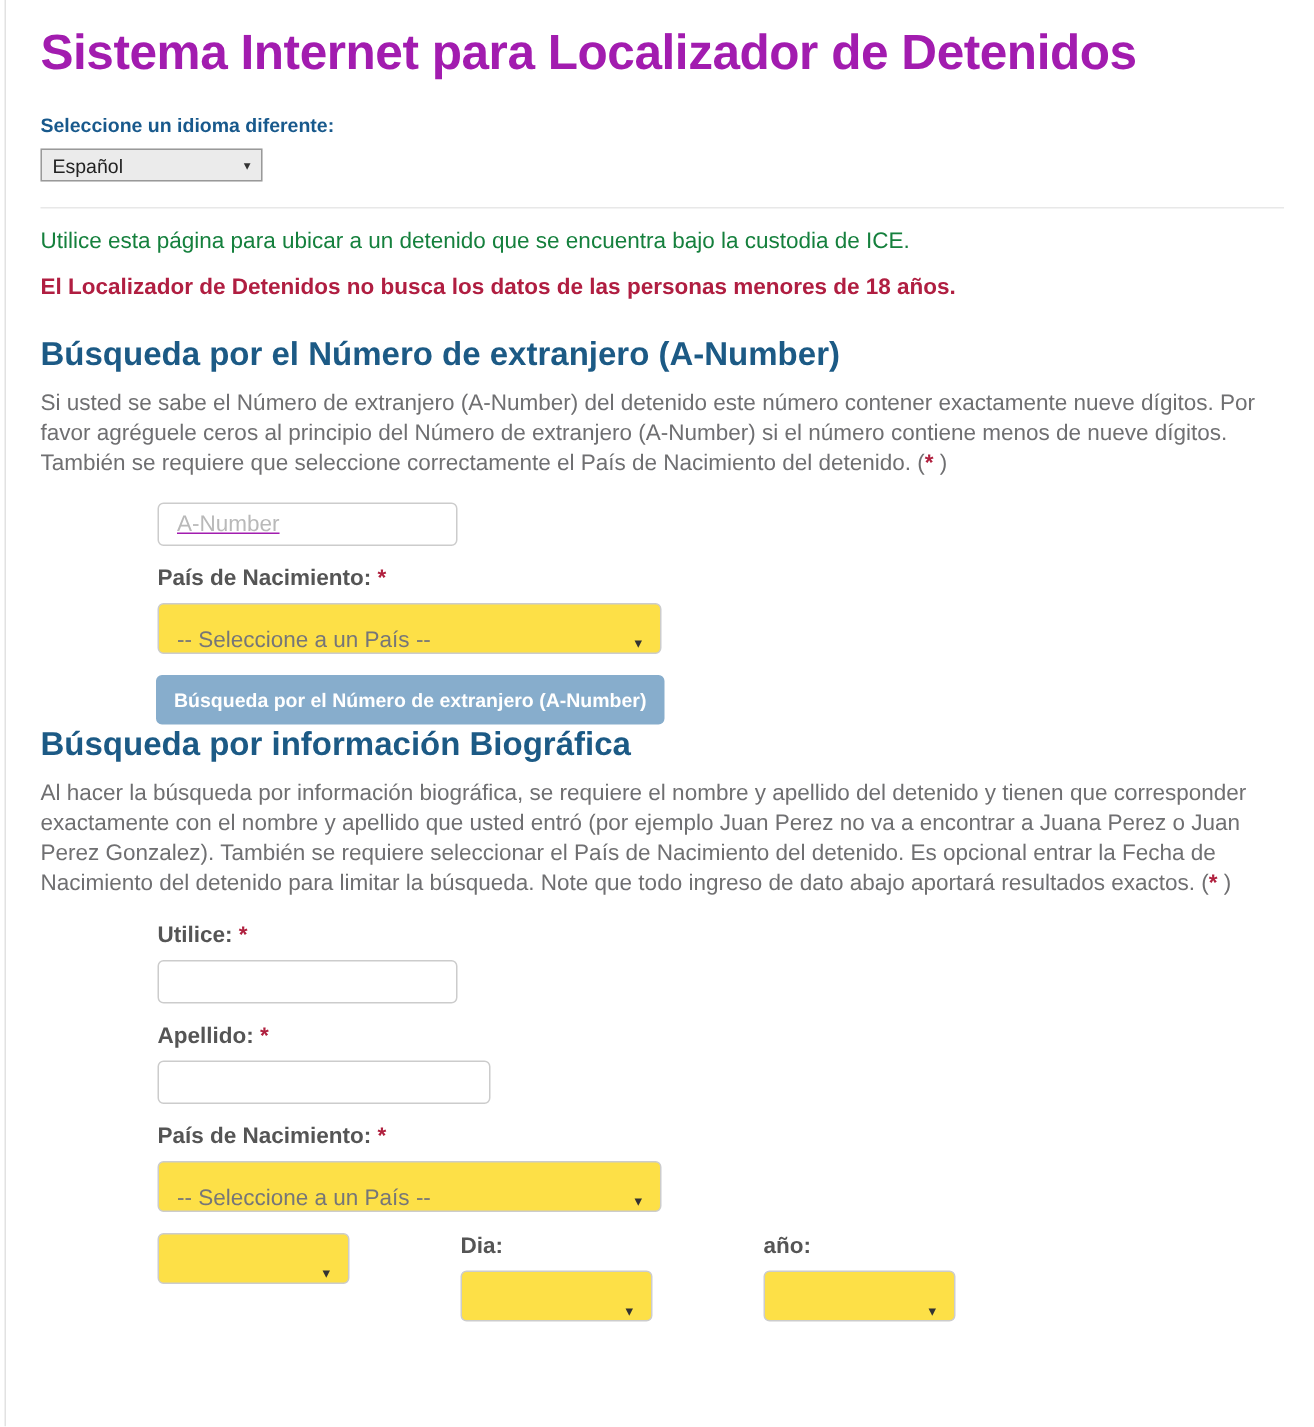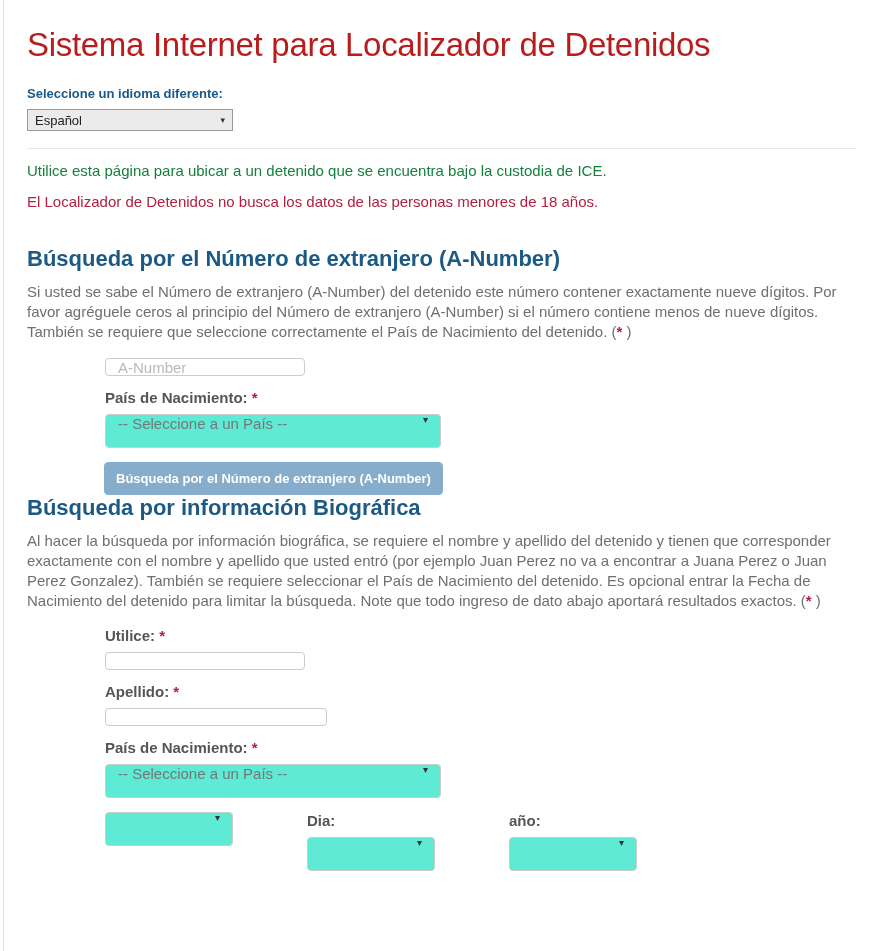--- a/index.html
+++ b/index.html
@@ -2,51 +2,51 @@
 <html><head>
 <meta charset="utf-8">
 <style>
   html,body{margin:0;padding:0;background:#fff;}
   body{font-family:"Liberation Sans",sans-serif;}
   .page{
     width:873px;height:951px;box-sizing:border-box;
     margin-left:3px;border-left:1px solid #e2e2e2;
     padding:10px 20px 0 23px;overflow:hidden;background:#fff;
   }
-  h1.title{font-size:33px;font-weight:400;color:#b91c1c;margin:16px 0 22px;letter-spacing:-0.3px;}
+  h1.title{font-size:33px;font-weight:700;color:#a21caf;margin:6px 0 22px;letter-spacing:-0.3px;}
   .lang-label{font-size:13px;font-weight:700;color:#18598c;margin:0 0 8px;}
   .native-select{
-    width:206px;height:22px;box-sizing:border-box;background:#ebebeb;border:1px solid #999;
+    width:148px;height:22px;box-sizing:border-box;background:#ebebeb;border:1px solid #999;
     display:flex;align-items:center;justify-content:space-between;padding:0 7px;
     font-size:13px;color:#222;cursor:default;
   }
   .caret{font-size:10px;color:#333;line-height:1;}
   .caret-sm{font-size:9px;}
   hr.divider{border:none;border-top:1px solid #e8e8e8;margin:17px 0 13px;}
   .intro{font-size:15px;color:#15803d;margin:0 0 14px;}
-  .warning{font-size:15px;font-weight:400;color:#b01e41;margin:0 0 36px;}
+  .warning{font-size:15px;font-weight:700;color:#b01e41;margin:0 0 23px;}
   h2.section{font-size:22px;font-weight:700;color:#1c5a85;margin:0 0 10px;}
   h2.bio{}
   .desc{font-size:15px;color:#6f6f71;line-height:20px;margin:0 0 16px;max-width:852px;}
   .req{color:#b0213f;font-weight:700;}
   .note{color:#6f6f71;}
   .form-indent{margin-left:78px;}
   .field-label{display:block;font-size:15px;font-weight:700;color:#555;margin:0 0 8px;}
   .text-input{
-    box-sizing:border-box;height:18px;border:1px solid #ccc;border-radius:4px;
-    padding:6px 12px;font-size:15px;color:#0f172a;margin:0 0 13px;display:block;
-    font-family:inherit;outline:none;
+    box-sizing:border-box;height:29px;border:1px solid #ccc;border-radius:4px;
+    padding:6px 12px;font-size:15px;color:#a21caf;margin:0 0 13px;display:block;
+    font-family:inherit;outline:none;text-decoration:underline;
   }
   .text-input::placeholder{color:#b9b9b9;}
   .w-anumber{width:200px;}
   .w-first{width:200px;}
   .w-last{width:222px;}
   .select-box{
-    box-sizing:border-box;height:34px;border:1px solid #ccc;border-radius:4px;background:#5eead4;
-    padding:0 12px;display:flex;align-items:flex-start;justify-content:space-between;
+    box-sizing:border-box;height:34px;border:1px solid #ccc;border-radius:4px;background:#fde047;
+    padding:0 12px;display:flex;align-items:flex-end;justify-content:space-between;
     margin:0 0 14px;cursor:default;
   }
   .w-country{width:336px;}
   .w-date{width:128px;margin-bottom:0;}
   .select-value{font-size:15px;color:#767678;}
   .btn{
     background:#87adcc;border:1px solid #87adcc;border-radius:4px;color:#fff;
     font-weight:700;font-size:13px;padding:8px 11px;font-family:inherit;cursor:pointer;
   }
   .btn-anumber{margin:0 0 0 77px;}

